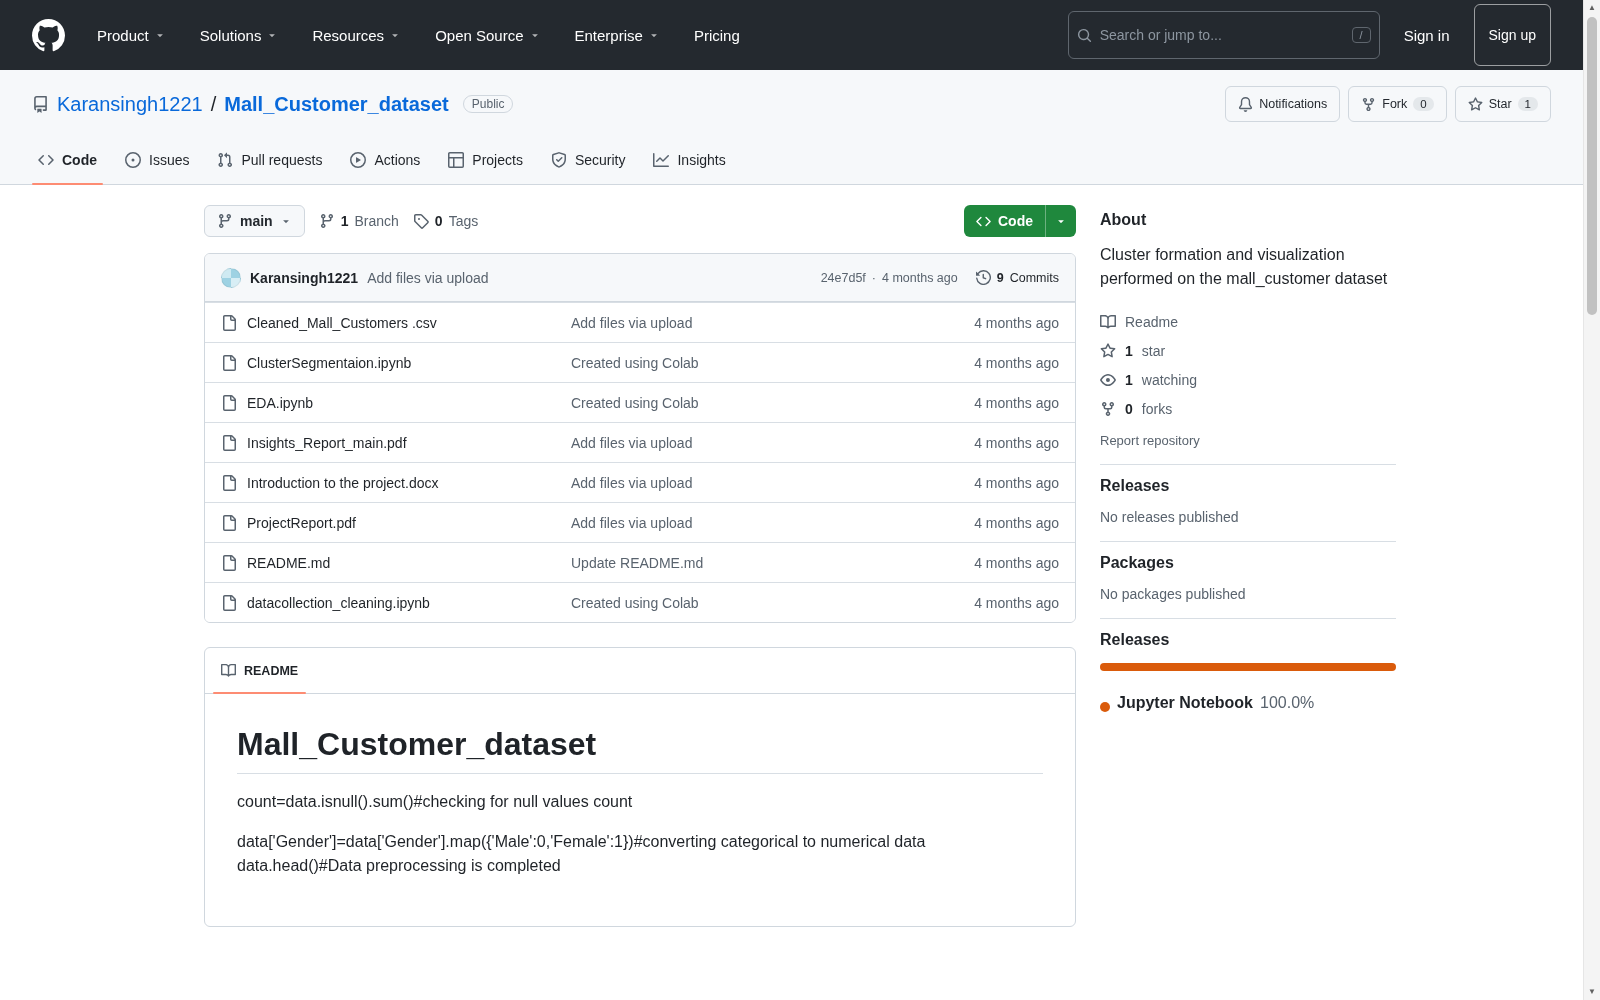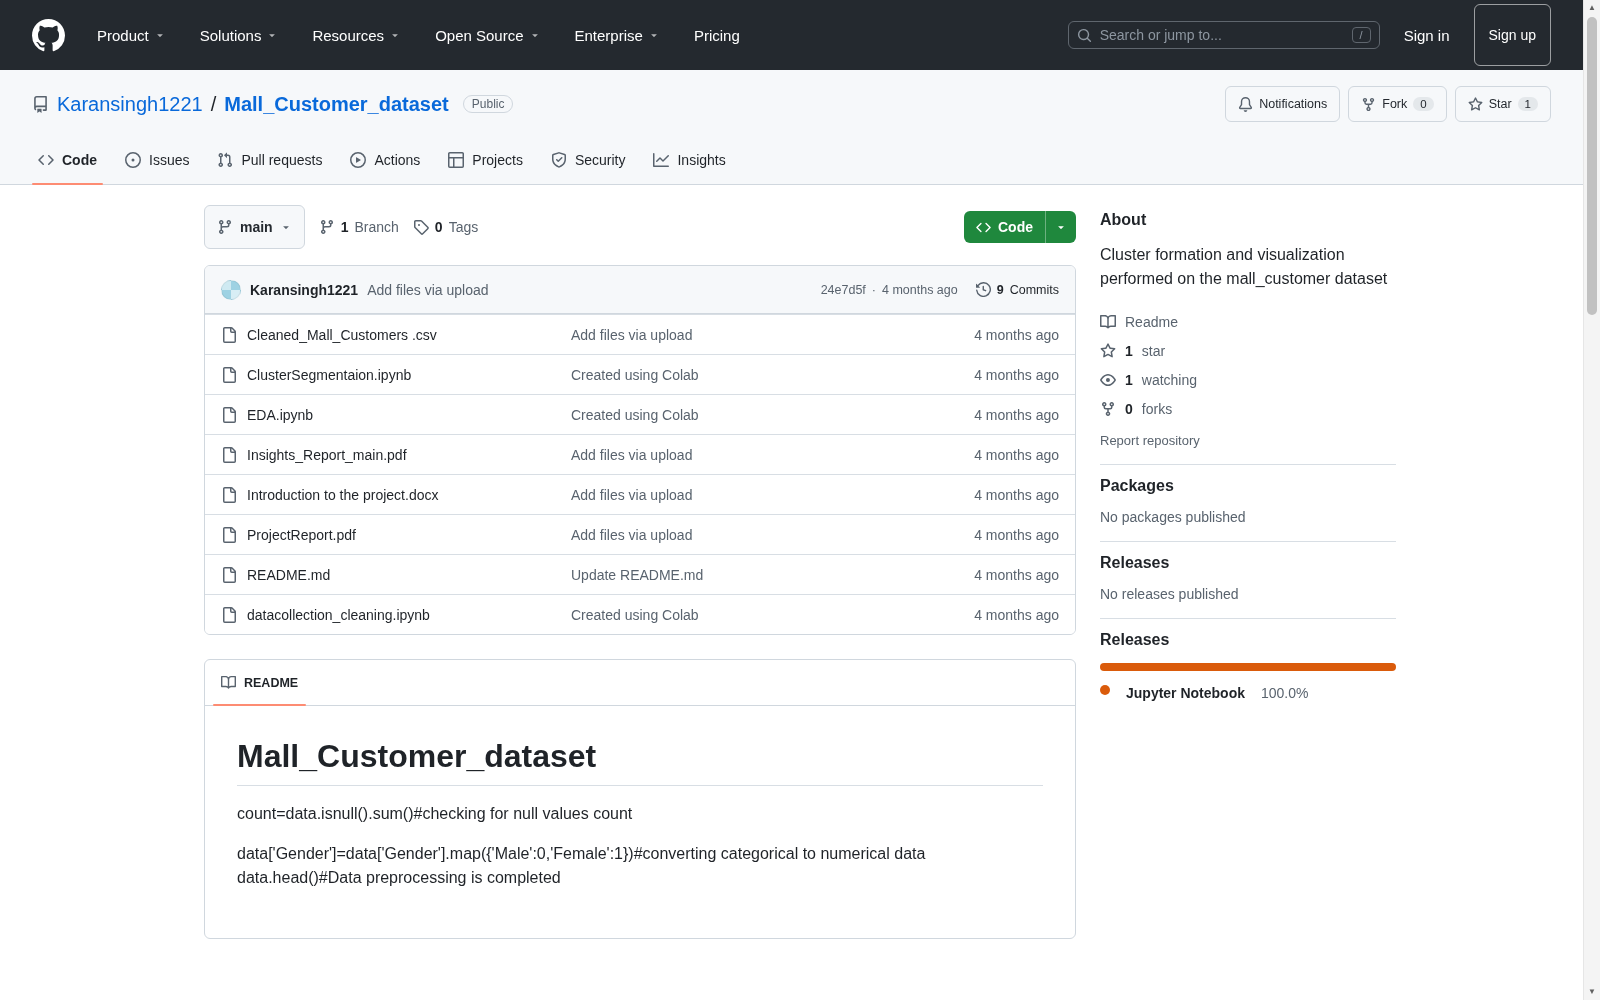--- a/index.html
+++ b/index.html
@@ -19,21 +19,21 @@
   }
   .gh-logo { color:#fff; width:33px; height:33px; margin-right:8px; cursor:pointer; }
   .nav-item {
     color:#fff; font-size:15px; display:flex; align-items:center; gap:5px;
     padding:8px 10px; cursor:pointer; background:none; border:none;
     font-family:inherit;
   }
   .nav-item .caret { color:rgba(255,255,255,.65); width:12px; height:12px; }
   .topnav-spacer { flex:1; }
   .gsearch {
-    width:312px; height:28px; border:1px solid #5f666e; border-radius:6px;
+    width:312px; height:48px; border:1px solid #5f666e; border-radius:6px;
     display:flex; align-items:center; padding:0 8px; gap:8px; color:#8d96a0;
   }
   .gsearch input {
     background:transparent; border:none; outline:none; color:#c9d1d9; flex:1;
     font-size:14px; font-family:inherit;
   }
   .gsearch input::placeholder { color:#8d96a0; }
   .gsearch .slash {
     border:1px solid #5f666e; border-radius:4px; font-size:11px; padding:1px 7px;
     color:#8d96a0;
@@ -88,21 +88,21 @@
   .layout {
     width:1192px; margin:0 auto; display:flex; gap:24px; padding-top:20px;
   }
   .main-col { flex:1; min-width:0; }
   .sidebar { width:296px; flex:none; padding-top:2px; }
 
   
   .toolbar { display:flex; justify-content:space-between; align-items:center; margin-bottom:16px; }
   .toolbar-left { display:flex; align-items:center; gap:14px; }
   .branch-btn {
-    display:flex; align-items:center; gap:7px; height:44px; padding:0 12px;
+    display:flex; align-items:center; gap:7px; height:32px; padding:0 12px;
     background:#f6f8fa; border:1px solid #d0d7de; border-radius:6px; cursor:pointer;
     font-size:14px; font-weight:600; color:#24292f; font-family:inherit;
   }
   .branch-btn .oct { color:#59636e; width:16px; height:16px; }
   .branch-btn .caret { width:12px; height:12px; }
   .ref-link { display:flex; align-items:center; gap:6px; color:#59636e; font-size:14px; cursor:pointer; }
   .ref-link .oct { width:16px; height:16px; }
   .ref-link b { color:#1f2328; font-weight:700; }
   .toolbar-right { display:flex; align-items:center; gap:14px; }
   .goto-file {
@@ -184,24 +184,24 @@
   .sb-desc { font-size:16px; line-height:1.5; margin-bottom:16px; }
   .sb-meta-row {
     display:flex; align-items:center; gap:9px; color:#59636e; font-size:14px;
     height:29px; cursor:pointer;
   }
   .sb-meta-row .oct { width:16px; height:16px; }
   .sb-meta-row b { color:#1f2328; font-weight:700; }
   .report-link { color:#59636e; font-size:13px; margin-top:10px; display:inline-block; cursor:pointer; }
   .sb-empty { color:#59636e; font-size:14px; }
   .lang-bar { height:8px; border-radius:999px; background:#DA5B0B; margin-top:4px; cursor:pointer; }
-  .lang-legend { display:flex; align-items:flex-start; gap:16px; margin-top:14px; font-size:14px; cursor:pointer; }
+  .lang-legend { display:flex; align-items:flex-end; gap:7px; margin-top:14px; font-size:16px; cursor:pointer; }
   .lang-dot { width:10px; height:10px; border-radius:50%; background:#DA5B0B; }
   .lang-name { font-weight:700; }
-  .lang-pct { color:#59636e; }
+  .lang-pct { color:#59636e;margin-top:9px; }
 
   
   .scrollbar {
     position:absolute; top:0; right:0; width:17px; height:1000px;
     background:#f4f4f4; border-left:1px solid #e6e6e6;
   }
   .sb-arrow { position:absolute; left:0; width:16px; text-align:center; color:#606060; font-size:8px; line-height:14px; cursor:pointer; }
   .sb-arrow.up { top:1px; }
   .sb-arrow.down { bottom:1px; }
   .sb-thumb {
@@ -538,27 +538,27 @@
         <svg class="oct" viewBox="0 0 16 16">
             <path d="M5 5.372v.878c0 .414.336.75.75.75h4.5a.75.75 0 0 0 .75-.75v-.878a2.25 2.25 0 1 1 1.5 0v.878a2.25 2.25 0 0 1-2.25 2.25h-1.5v2.128a2.251 2.251 0 1 1-1.5 0V8.5h-1.5A2.25 2.25 0 0 1 3.5 6.25v-.878a2.25 2.25 0 1 1 1.5 0ZM5 3.25a.75.75 0 1 0-1.5 0 .75.75 0 0 0 1.5 0Zm6.75.75a.75.75 0 1 0 0-1.5.75.75 0 0 0 0 1.5Zm-3 8.75a.75.75 0 1 0-1.5 0 .75.75 0 0 0 1.5 0Z"></path>
           </svg>
         <b>0</b>
         <span>forks</span>
       </div>
       <a class="report-link">Report repository</a>
     </section>
 
     <section class="sb-section">
+      <h2 class="sb-title">Releases</h2>
+      <p class="sb-empty">No releases published</p>
+    </section>
+
+    <section class="sb-section">
       <h2 class="sb-title">Packages</h2>
       <p class="sb-empty">No packages published</p>
-    </section>
-
-    <section class="sb-section">
-      <h2 class="sb-title">Releases</h2>
-      <p class="sb-empty">No releases published</p>
     </section>
 
     <section class="sb-section">
       <h2 class="sb-title">Releases</h2>
       <div class="lang-bar"></div>
       <div class="lang-legend">
         <span class="lang-dot"></span>
         <span class="lang-name">Jupyter Notebook</span>
         <span class="lang-pct">100.0%</span>
       </div>

